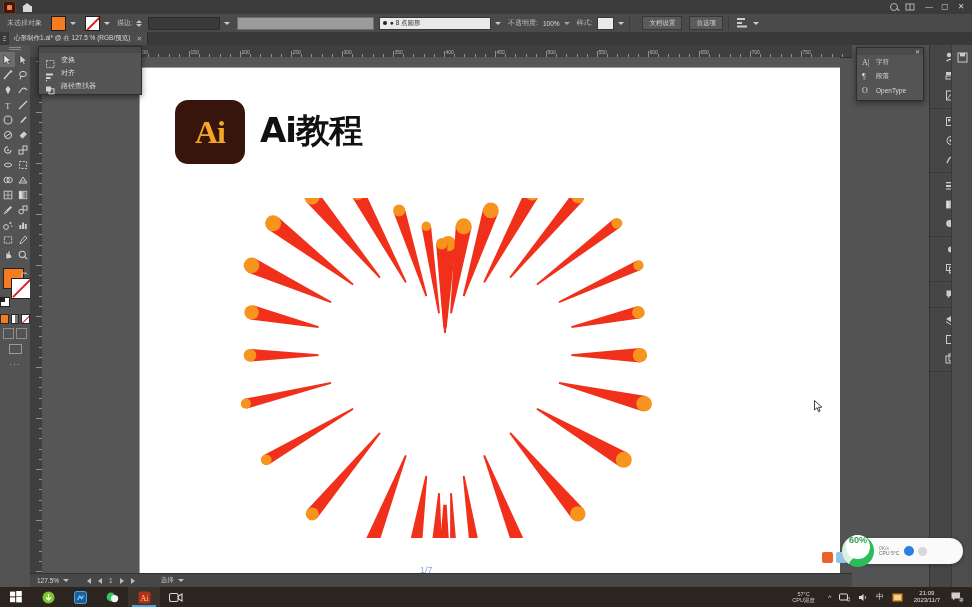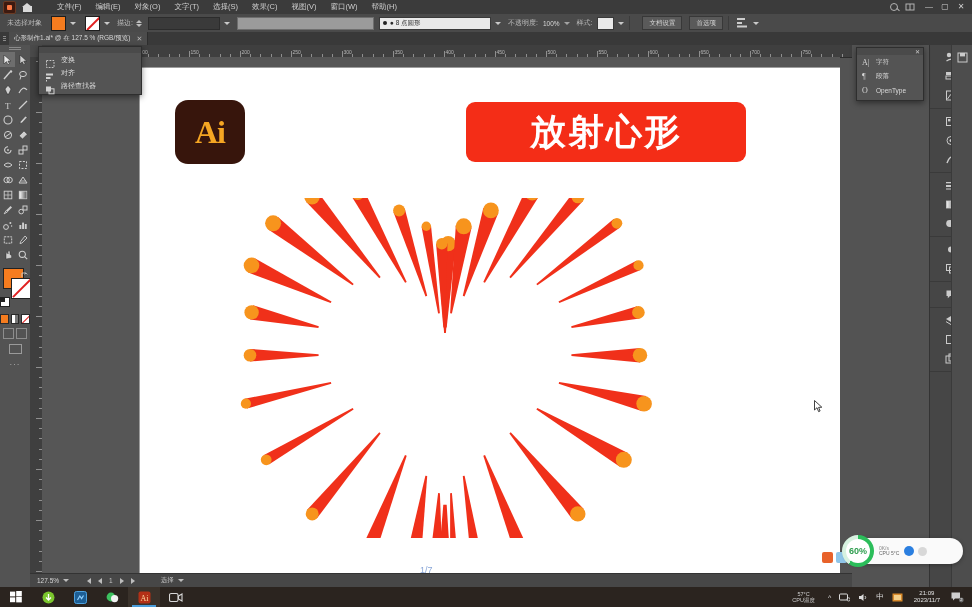--- a/index.html
+++ b/index.html
@@ -171,21 +171,21 @@
   #floatB .hdr .x{position:absolute;right:3px;top:0;font-size:6px;color:#c9c9c9;}
   .bitem{display:flex;align-items:center;height:14px;padding-left:5px;}
   .bitem .g{width:11px;font-size:8px;color:#d7d7d7;font-family:"Liberation Serif",serif;}
   .bitem .lbl{font-size:6.5px;color:#dcdcdc;white-space:nowrap;margin-left:3px;}
 
   
   #perf{position:absolute;left:845px;top:538px;width:118px;height:26px;background:#fafafa;
         border-radius:13px;box-shadow:0 1px 4px rgba(0,0,0,.3);display:flex;align-items:center;z-index:45;}
   .ring{position:absolute;left:-3px;top:-3px;width:32px;height:32px;border-radius:50%;
         background:conic-gradient(#2bbd5a 0% 60%,#d7f2e0 60% 100%);
-        display:flex;align-items:center;justify-content:center;}
+        display:flex;justify-content:center;}
   .ring::after{content:"";position:absolute;width:24px;height:24px;border-radius:50%;background:#fff;}
   .ring b{position:relative;z-index:2;font-size:9px;color:#2f9e4f;font-weight:bold;}
   .perfcols{margin-left:34px;display:flex;flex-direction:column;line-height:1.1;}
   .perfcols .a{font-size:5px;color:#666;}
   .perfcols .b{font-size:5px;color:#888;}
   .perfdot{width:10px;height:10px;border-radius:50%;background:#2b7fe0;margin-left:5px;}
   .perfdot2{width:9px;height:9px;border-radius:50%;background:#d8d8d8;margin-left:4px;}
 
   
   #smallcluster{position:absolute;left:822px;top:552px;display:flex;gap:3px;z-index:44;}
@@ -213,31 +213,20 @@
 </head>
 <body>
 
 <div id="app">
 
   <div id="menubar">
     <div class="app-badge">
         <i></i>
       </div>
     <div class="home-ico"></div>
-    <div class="menus">
-      <span>文件(F)</span>
-      <span>编辑(E)</span>
-      <span>对象(O)</span>
-      <span>文字(T)</span>
-      <span>选择(S)</span>
-      <span>效果(C)</span>
-      <span>视图(V)</span>
-      <span>窗口(W)</span>
-      <span>帮助(H)</span>
-    </div>
     <div class="right">
       <div class="mb-ico">
           <div class="mag"></div>
         </div>
       <div class="mb-ico">
         <svg width="14" height="14" viewBox="0 0 14 14">
             <rect x="3" y="4" width="8" height="6" fill="none" stroke="#cfcfcf" stroke-width="1"></rect>
             <line x1="7" y1="4" x2="7" y2="10" stroke="#cfcfcf" stroke-width="1"></line>
           </svg>
       </div>
@@ -677,23 +666,21 @@
         <div class="rtickv" style="top: 503.8px; width: 3px;"></div>
         <div class="rtickv" style="top: 514px; width: 6px;"></div>
       </div>
 
     <div id="canvasarea">
       <div id="artboard">
 
         <div class="ai-logo">
           <span>Ai</span>
         </div>
-        <div class="red-badge">
-          <span>放射心形</span>
-        </div>
+        <div class="ai-title">Ai教程</div>
 
         <div id="heartwrap">
           <svg width="420" height="340" viewBox="0 0 420 340">
             <g id="rays">
                 <polygon points="210.9,135.0 216.8,61.0 203.2,61.0 209.1,135.0" fill="#f0301a"></polygon>
                 <circle cx="210.0" cy="61.0" r="6.8" fill="#f7941d"></circle>
                 <polygon points="211.7,129.6 220.8,46.0 205.6,45.5 209.9,129.6" fill="#f0301a"></polygon>
                 <circle cx="213.2" cy="45.7" r="7.6" fill="#f7941d"></circle>
                 <polygon points="216.9,115.6 236.6,29.5 220.8,27.2 215.1,115.3" fill="#f0301a"></polygon>
                 <circle cx="228.7" cy="28.3" r="8.0" fill="#f7941d"></circle>

